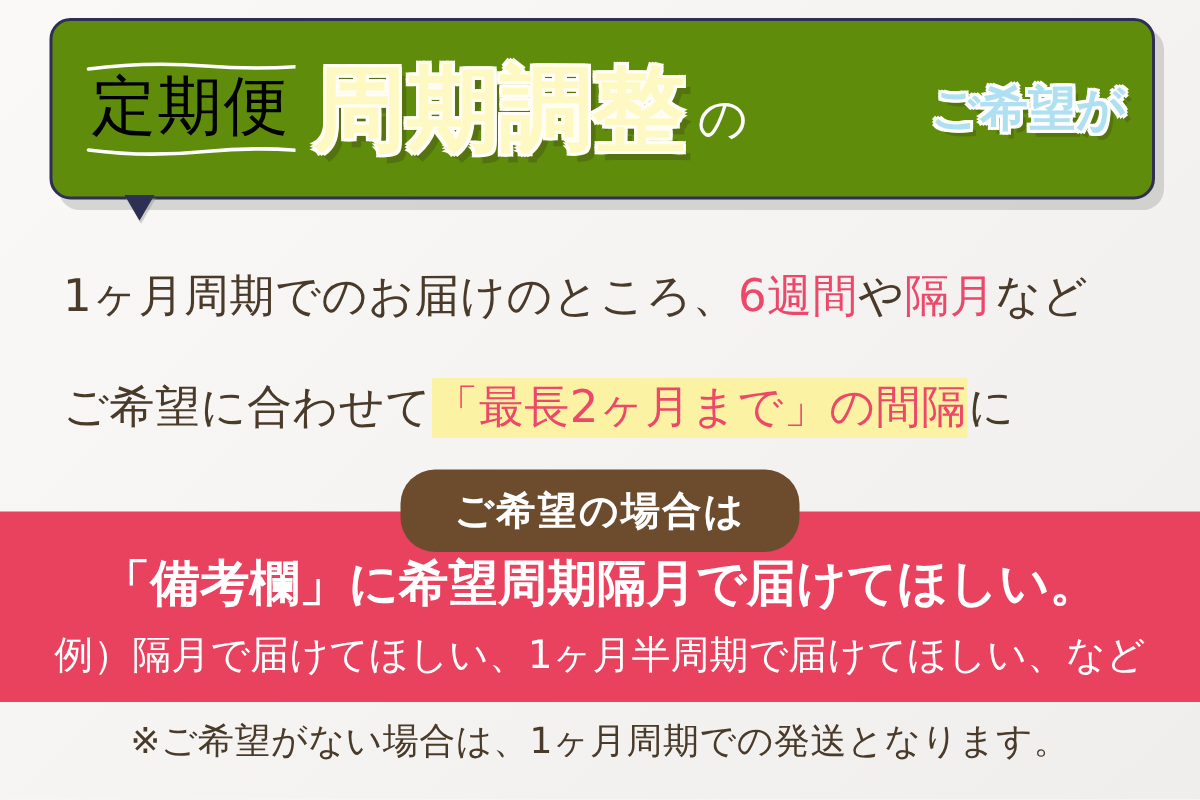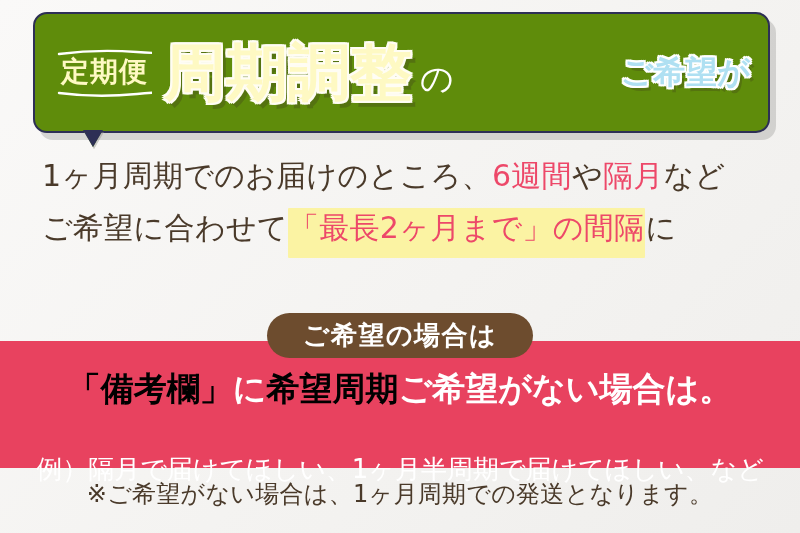--- a/index.html
+++ b/index.html
@@ -68,23 +68,23 @@
   }
 
   
   .teikibin-wrap {
     position: relative;
     flex: 0 0 auto;
     padding: 10px 4px 12px 4px;
     margin-right: 6px;
   }
   .teikibin {
-    font-size: 28px;
-    font-weight: 700;
-    color: #fef9c3;
+    font-size: 43px;
+    font-weight: 400;
+    color: #000000;
     letter-spacing: 1px;
     line-height: 1;
     white-space: nowrap;
   }
   .wave {
     position: absolute;
     left: 0;
     width: 100%;
     height: 9px;
     overflow: hidden;
@@ -142,35 +142,35 @@
     position: absolute;
     left: 42px;
     top: 150px;
     width: 720px;
     color: #4a3a2a;
     font-size: 30px;
     line-height: 1.73;
     letter-spacing: 0.3px;
     white-space: nowrap;
   }
-  .body-copy .ln { display: block; }
+  .body-copy .ln { display: block; margin-top: 22px; }
   .hl-pink { color: #ED4869; }
   .hl-yellow {
     background: #FBF3A3;
-    padding: 2px 1px 13px 1px;
+    padding: 2px 1px 3px 1px;
     border-radius: 1px;
   }
 
   
   .brown-pill {
     position: absolute;
     left: 267px;
     top: 313px;
     width: 266px;
-    height: 45px;
+    height: 55px;
     background: #6D4C2E;
     border-radius: 23px;
     display: flex;
     align-items: center;
     justify-content: center;
     z-index: 4;
   }
   .brown-pill span {
     color: #ffffff;
     font-size: 26px;
@@ -194,33 +194,32 @@
     left: 0;
     top: 26px;
     width: 800px;
     text-align: center;
     font-size: 33px;
     font-weight: 700;
     color: #ffffff;
     letter-spacing: 0px;
     white-space: nowrap;
   }
-  .pink-main .y { color: #000000; }
+  .pink-main .y { color: #ffffff; }
   .pink-sub {
     position: absolute;
     left: 0;
     top: 78px;
     width: 800px;
     text-align: center;
     font-size: 26px;
     font-weight: 400;
     color: #ffffff;
     letter-spacing: 0px;
     white-space: nowrap;
-    margin-top: 33px;
   }
 
   
   .footnote {
     position: absolute;
     left: 0;
     top: 478px;
     width: 800px;
     text-align: center;
     font-size: 24px;
@@ -266,19 +265,19 @@
   <div class="body-copy">
     <span class="ln"><span>1ヶ月周期でのお届けのところ、</span><span class="hl-pink">6週間</span><span>や</span><span class="hl-pink">隔月</span><span>など</span></span>
     <span class="ln"><span>ご希望に合わせて</span><span class="hl-pink hl-yellow">「最長2ヶ月まで」の間隔</span><span>に</span></span>
   </div>
 
   <div class="brown-pill">
     <span>ご希望の場合は</span>
   </div>
 
   <div class="pink-band">
-    <div class="pink-main"><span class="y">「備考欄」</span><span>に</span><span class="y">希望周期</span><span>ご希望がない場合は。</span></div>
+    <div class="pink-main"><span class="y">「備考欄」</span><span>に</span><span class="y">希望周期</span><span>隔月で届けてほしい。</span></div>
     <div class="pink-sub">例）隔月で届けてほしい、1ヶ月半周期で届けてほしい、など</div>
   </div>
 
   <div class="footnote">※ご希望がない場合は、1ヶ月周期での発送となります。</div>
 
 </div>
 
 </body></html>

